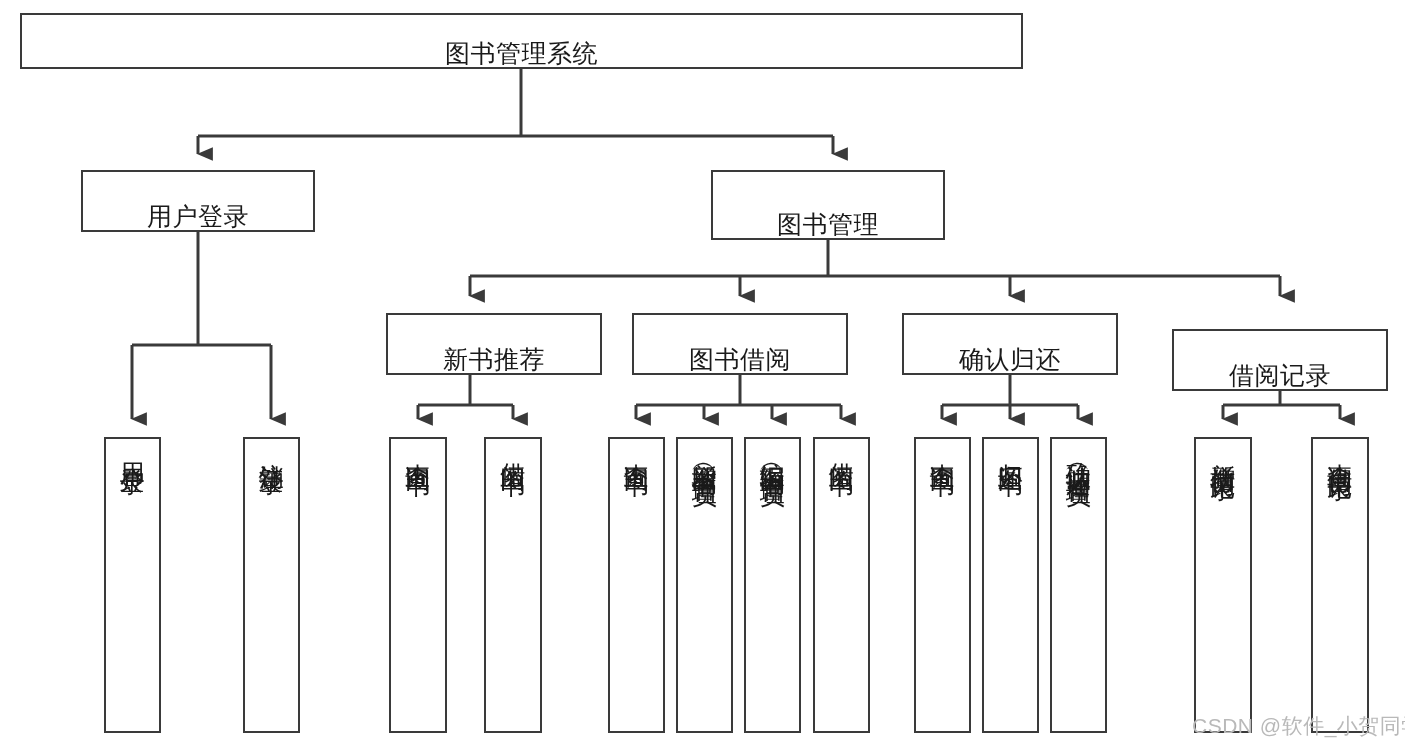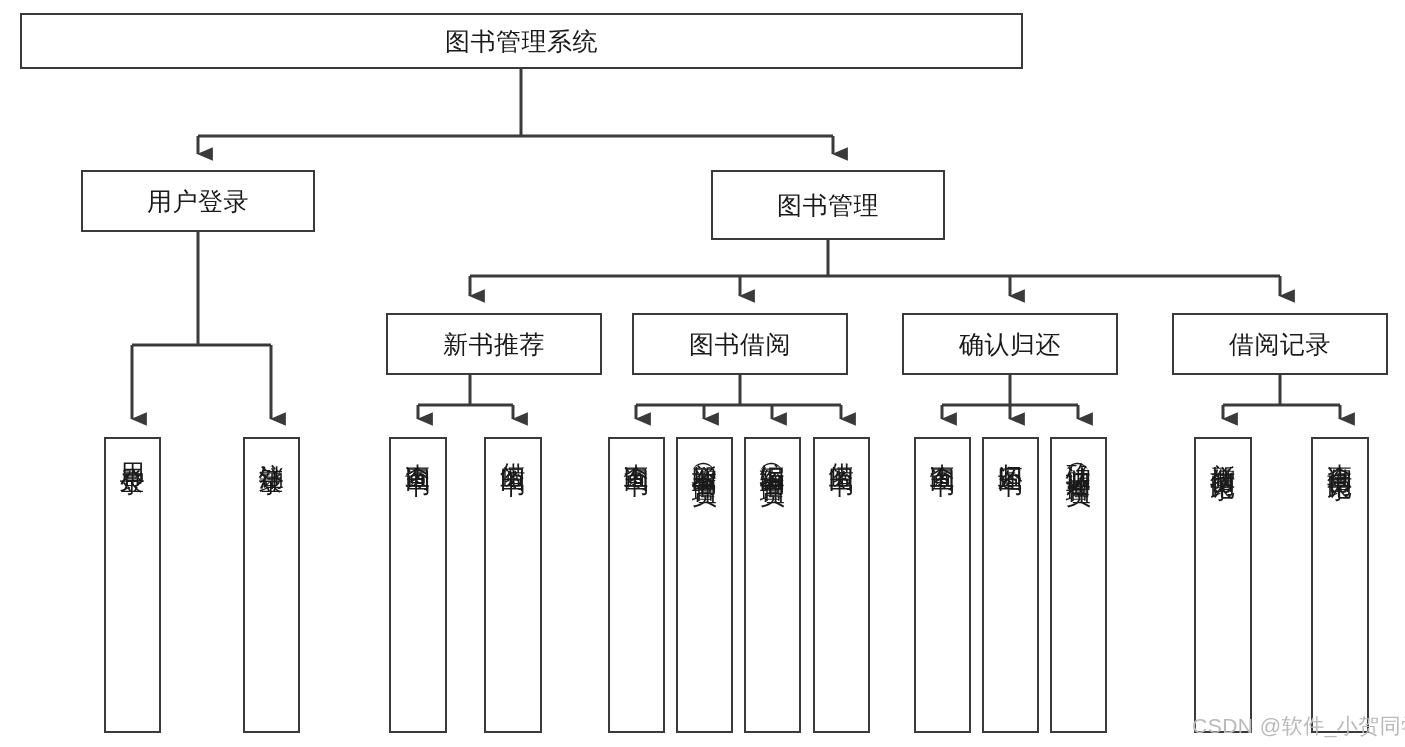--- a/index.html
+++ b/index.html
@@ -26,21 +26,21 @@
     height: 747px;
     pointer-events: none;
   }
   .node {
     position: absolute;
     box-sizing: border-box;
     border: 2.5px solid #3a3a3a;
     background: #ffffff;
     color: #1a1a1a;
     display: flex;
-    align-items: center;
+    align-items: flex-end;
     justify-content: center;
     text-align: center;
   }
   .node .label {
     display: block;
     line-height: 1.12;
     letter-spacing: 0.5px;
   }
   .node-root .label,
   .node-l1 .label,
@@ -144,21 +144,21 @@
 
   <div class="node node-l2" style="left:362px; top:313px; width:216px; height:62px;margin-left:24px;">
     <span class="label">新书推荐</span>
   </div>
   <div class="node node-l2" style="left:632px; top:313px; width:216px; height:62px;">
     <span class="label">图书借阅</span>
   </div>
   <div class="node node-l2" style="left:902px; top:313px; width:216px; height:62px;">
     <span class="label">确认归还</span>
   </div>
-  <div class="node node-l2" style="left:1172px; top:313px; width:216px; height:62px;">
+  <div class="node node-l2" style="left:1172px; top:329px; width:216px; height:62px;">
     <span class="label">借阅记录</span>
   </div>
 
   <div class="node node-leaf" style="left:104px; top:437px; width:57px; height:296px;">
     <span class="label">用户登录</span>
   </div>
   <div class="node node-leaf" style="left:243px; top:437px; width:57px; height:296px;">
     <span class="label">注销登录</span>
   </div>
 

